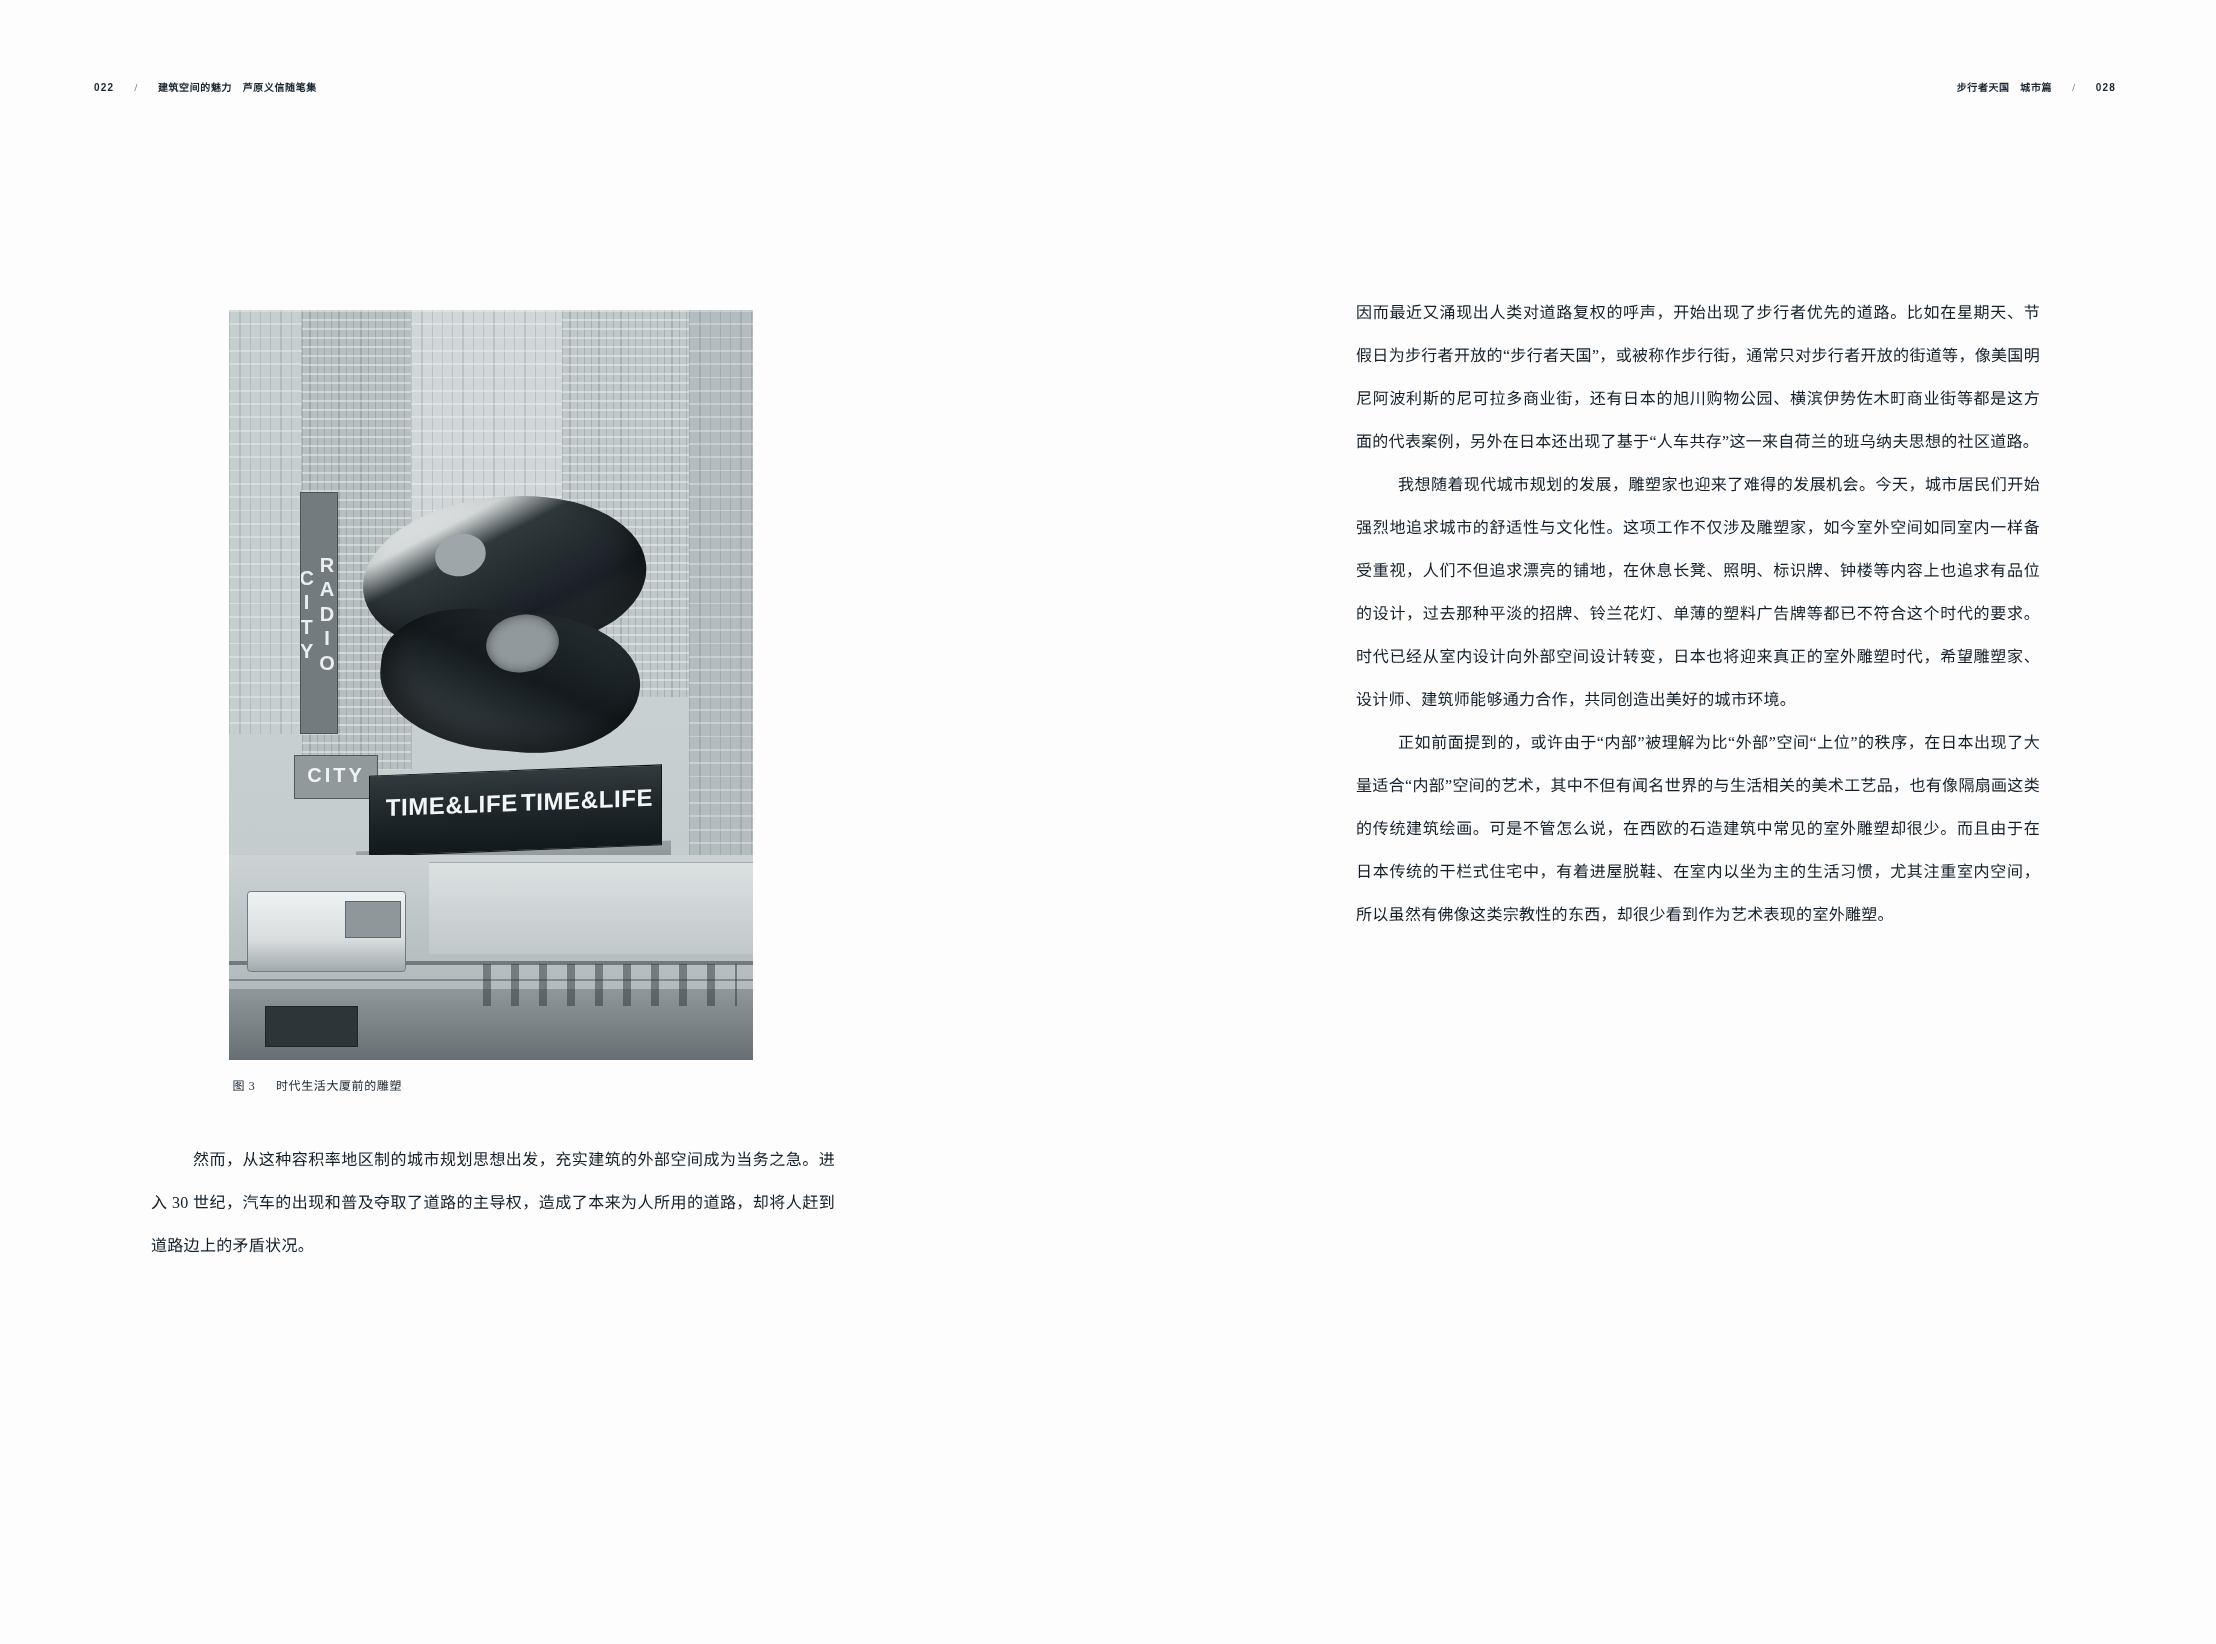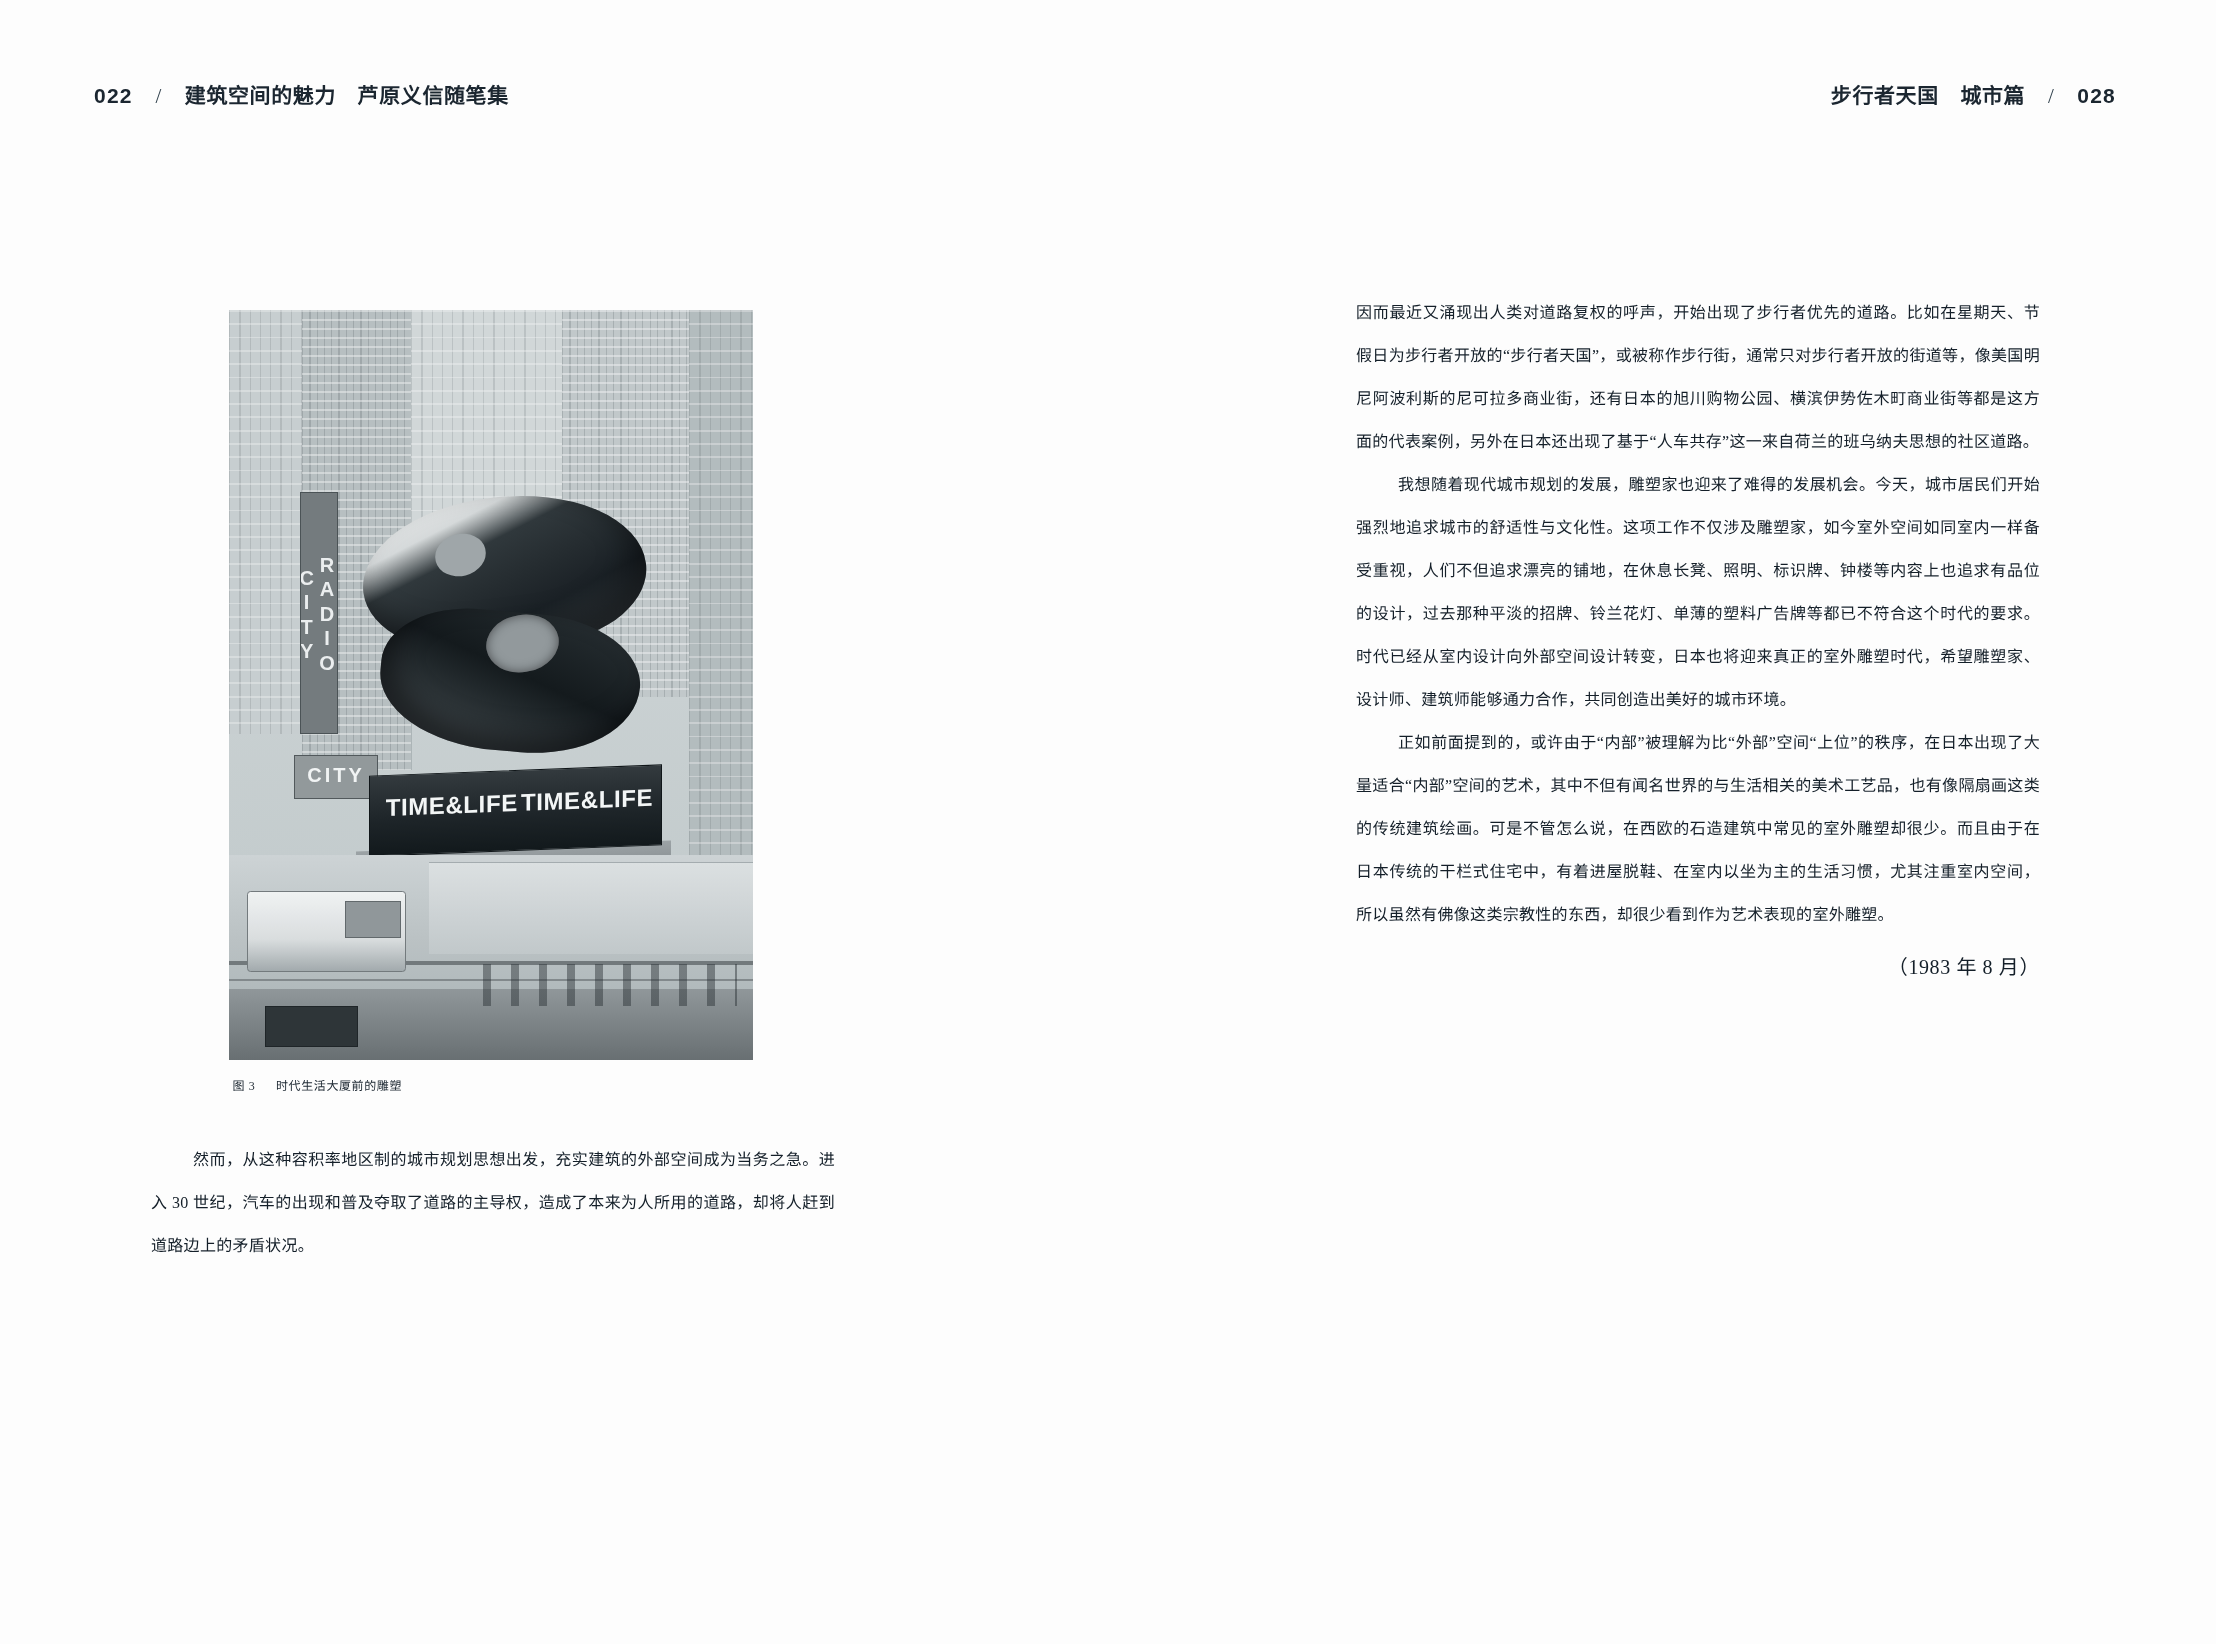--- a/index.html
+++ b/index.html
@@ -19,21 +19,21 @@
   .page {
     position: absolute;
     inset: 0;
     background: #fdfdfd;
   }
 
   
   .running-head {
     position: absolute;
     top: 79px;
-    font-size: 21px;
+    font-size: 10px;
     letter-spacing: 0.6px;
     color: #1b2630;
     white-space: nowrap;
     font-weight: 700;
   }
   .running-head.left {
     left: 94px;
   }
   .running-head.right {
     right: 100px;
@@ -389,17 +389,16 @@
   </div>
 
   <div class="left-text">
     <p class="body indent">然而，从这种容积率地区制的城市规划思想出发，充实建筑的外部空间成为当务之急。进入 30 世纪，汽车的出现和普及夺取了道路的主导权，造成了本来为人所用的道路，却将人赶到道路边上的矛盾状况。</p>
   </div>
 
   <div class="col col-right">
     <p class="body">因而最近又涌现出人类对道路复权的呼声，开始出现了步行者优先的道路。比如在星期天、节假日为步行者开放的“步行者天国”，或被称作步行街，通常只对步行者开放的街道等，像美国明尼阿波利斯的尼可拉多商业街，还有日本的旭川购物公园、横滨伊势佐木町商业街等都是这方面的代表案例，另外在日本还出现了基于“人车共存”这一来自荷兰的班乌纳夫思想的社区道路。</p>
     <p class="body indent">我想随着现代城市规划的发展，雕塑家也迎来了难得的发展机会。今天，城市居民们开始强烈地追求城市的舒适性与文化性。这项工作不仅涉及雕塑家，如今室外空间如同室内一样备受重视，人们不但追求漂亮的铺地，在休息长凳、照明、标识牌、钟楼等内容上也追求有品位的设计，过去那种平淡的招牌、铃兰花灯、单薄的塑料广告牌等都已不符合这个时代的要求。时代已经从室内设计向外部空间设计转变，日本也将迎来真正的室外雕塑时代，希望雕塑家、设计师、建筑师能够通力合作，共同创造出美好的城市环境。</p>
     <p class="body indent">正如前面提到的，或许由于“内部”被理解为比“外部”空间“上位”的秩序，在日本出现了大量适合“内部”空间的艺术，其中不但有闻名世界的与生活相关的美术工艺品，也有像隔扇画这类的传统建筑绘画。可是不管怎么说，在西欧的石造建筑中常见的室外雕塑却很少。而且由于在日本传统的干栏式住宅中，有着进屋脱鞋、在室内以坐为主的生活习惯，尤其注重室内空间，所以虽然有佛像这类宗教性的东西，却很少看到作为艺术表现的室外雕塑。</p>
-    <div class="signature">（1983 年 8 月）</div>
   </div>
 
 </div>
 
 
 </body></html>

